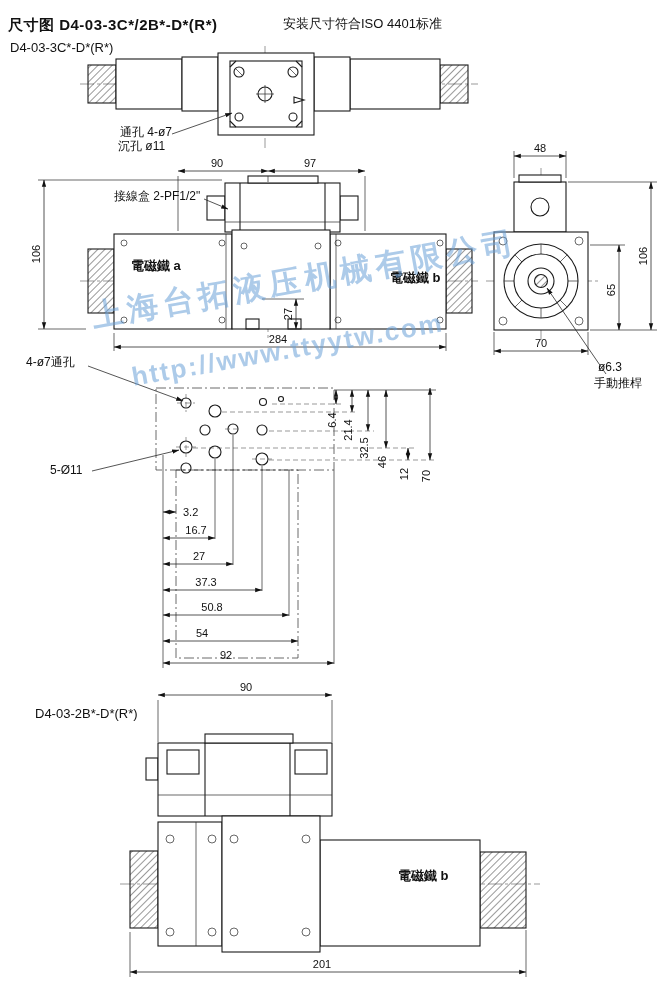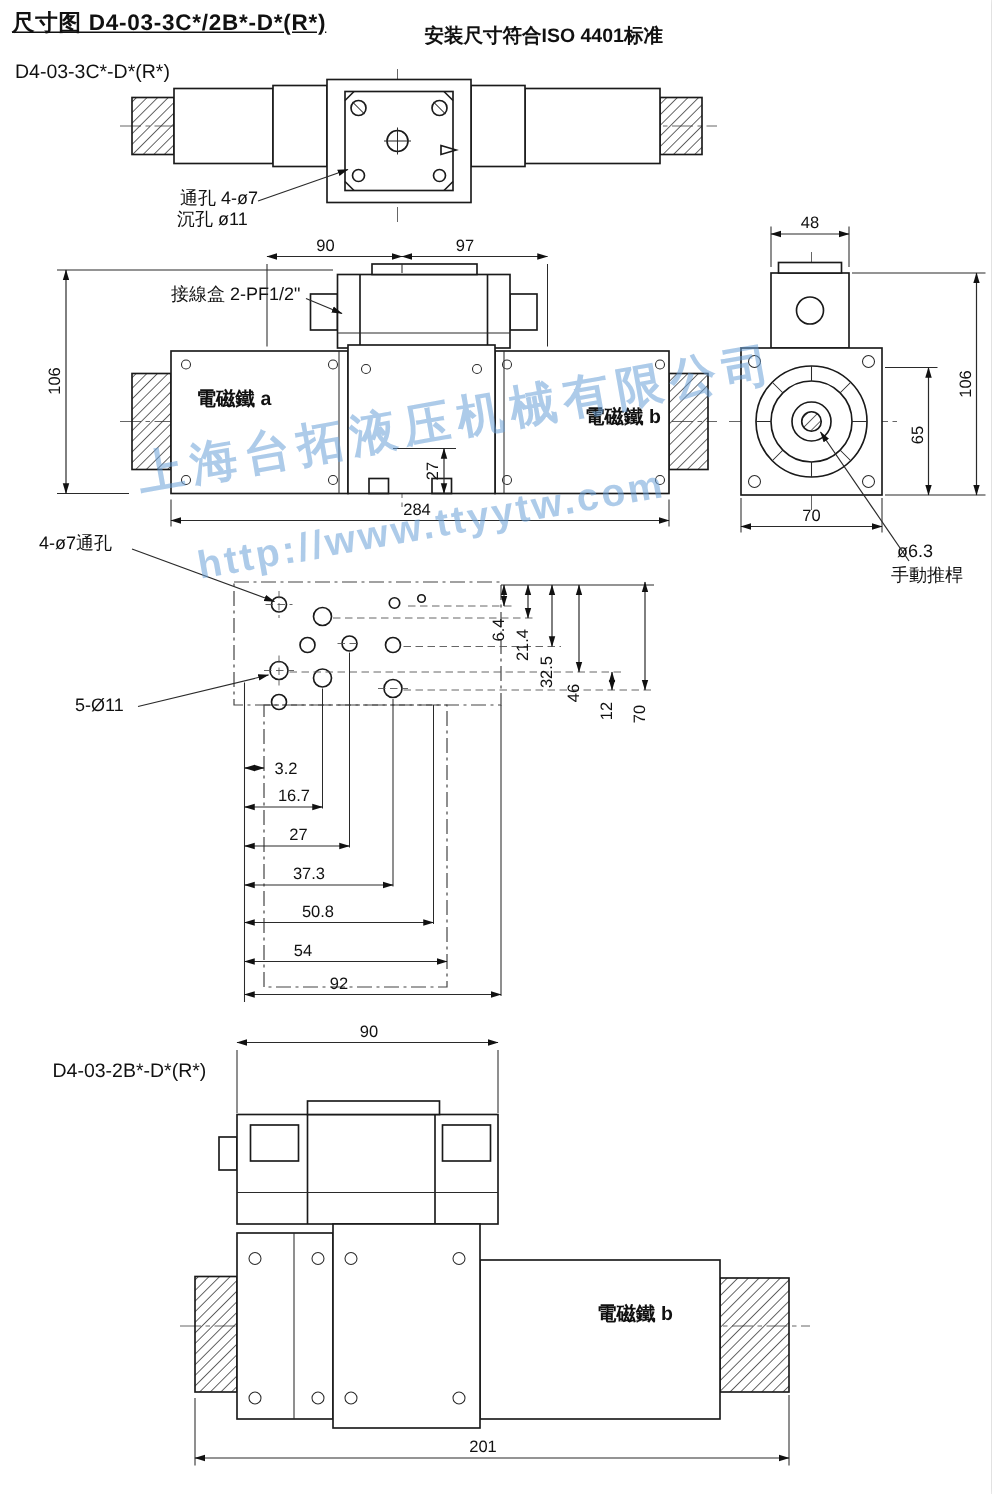--- a/index.html
+++ b/index.html
@@ -3,22 +3,22 @@
 <meta charset="utf-8">
 <style>
   html,body { margin:0; padding:0; background:#e8e8e8; }
   .page {
     position:relative; width:661px; height:996px; background:#ffffff;
     font-family:"Liberation Sans", sans-serif; overflow:hidden;
     margin:0 auto; box-shadow:0 0 4px rgba(0,0,0,.3);
   }
   .page svg { position:absolute; left:0; top:0; z-index:1; }
   .txt { position:absolute; z-index:3; color:#111; white-space:nowrap; }
-  .title    { left:8px;  top:6px;  font-size:15px; font-weight:bold; letter-spacing:.5px;text-decoration:underline; }
-  .standard { left:283px; top:15px; font-size:13px;font-weight:bold; }
+  .title    { left:8px;  top:16px;  font-size:15px; font-weight:bold; letter-spacing:.5px; }
+  .standard { left:283px; top:15px; font-size:13px; }
   .model3c  { left:10px; top:40px; font-size:13px; }
   .model2b  { left:35px; top:706px; font-size:13px; }
   .wm { position:absolute; z-index:2; pointer-events:none;
         color:rgba(105,160,215,.55); font-weight:bold;
         transform-origin:left center; }
   .wm1 { left:92px; top:296px; font-size:31px; letter-spacing:5px; transform:rotate(-10deg); }
   .wm2 { left:132px; top:362px; font-size:26px; letter-spacing:2px; transform:rotate(-10deg); }
 
   
   .ln  { fill:none; stroke:#1a1a1a; stroke-width:1.1; }

